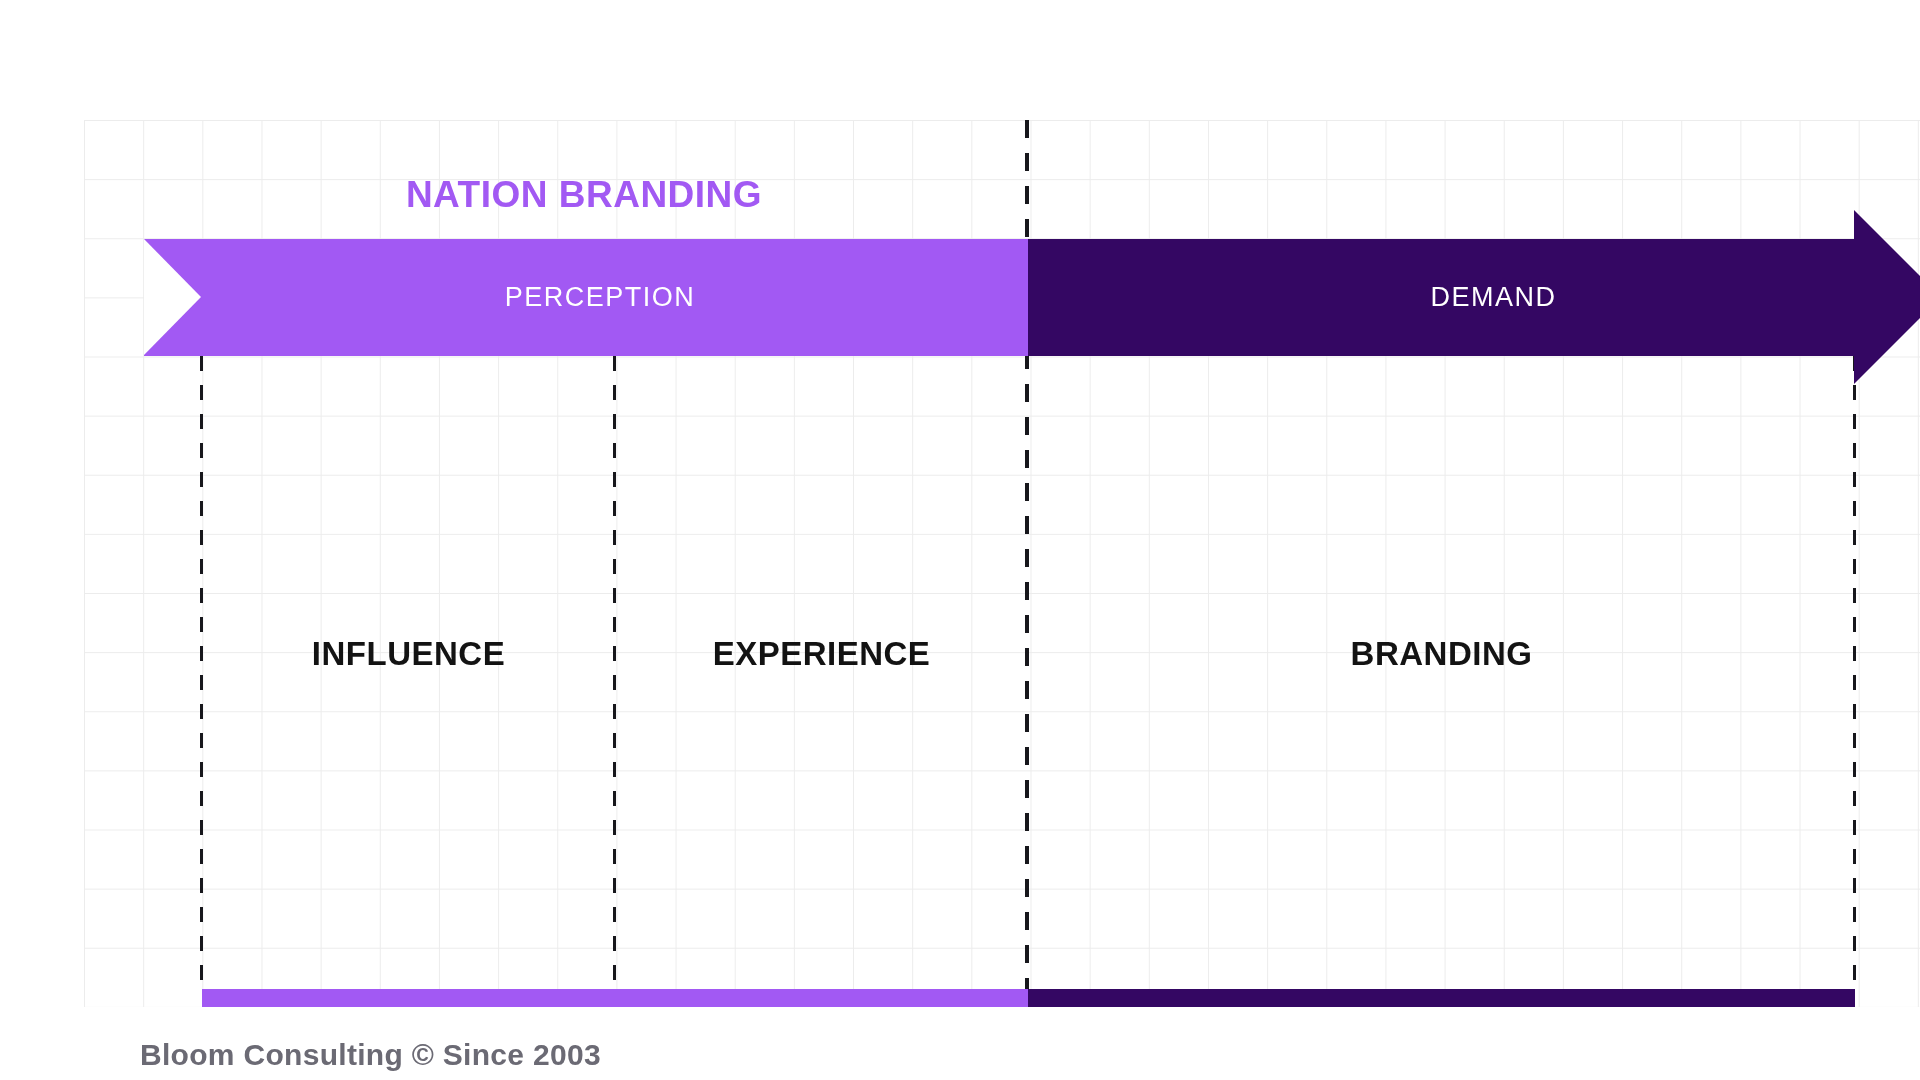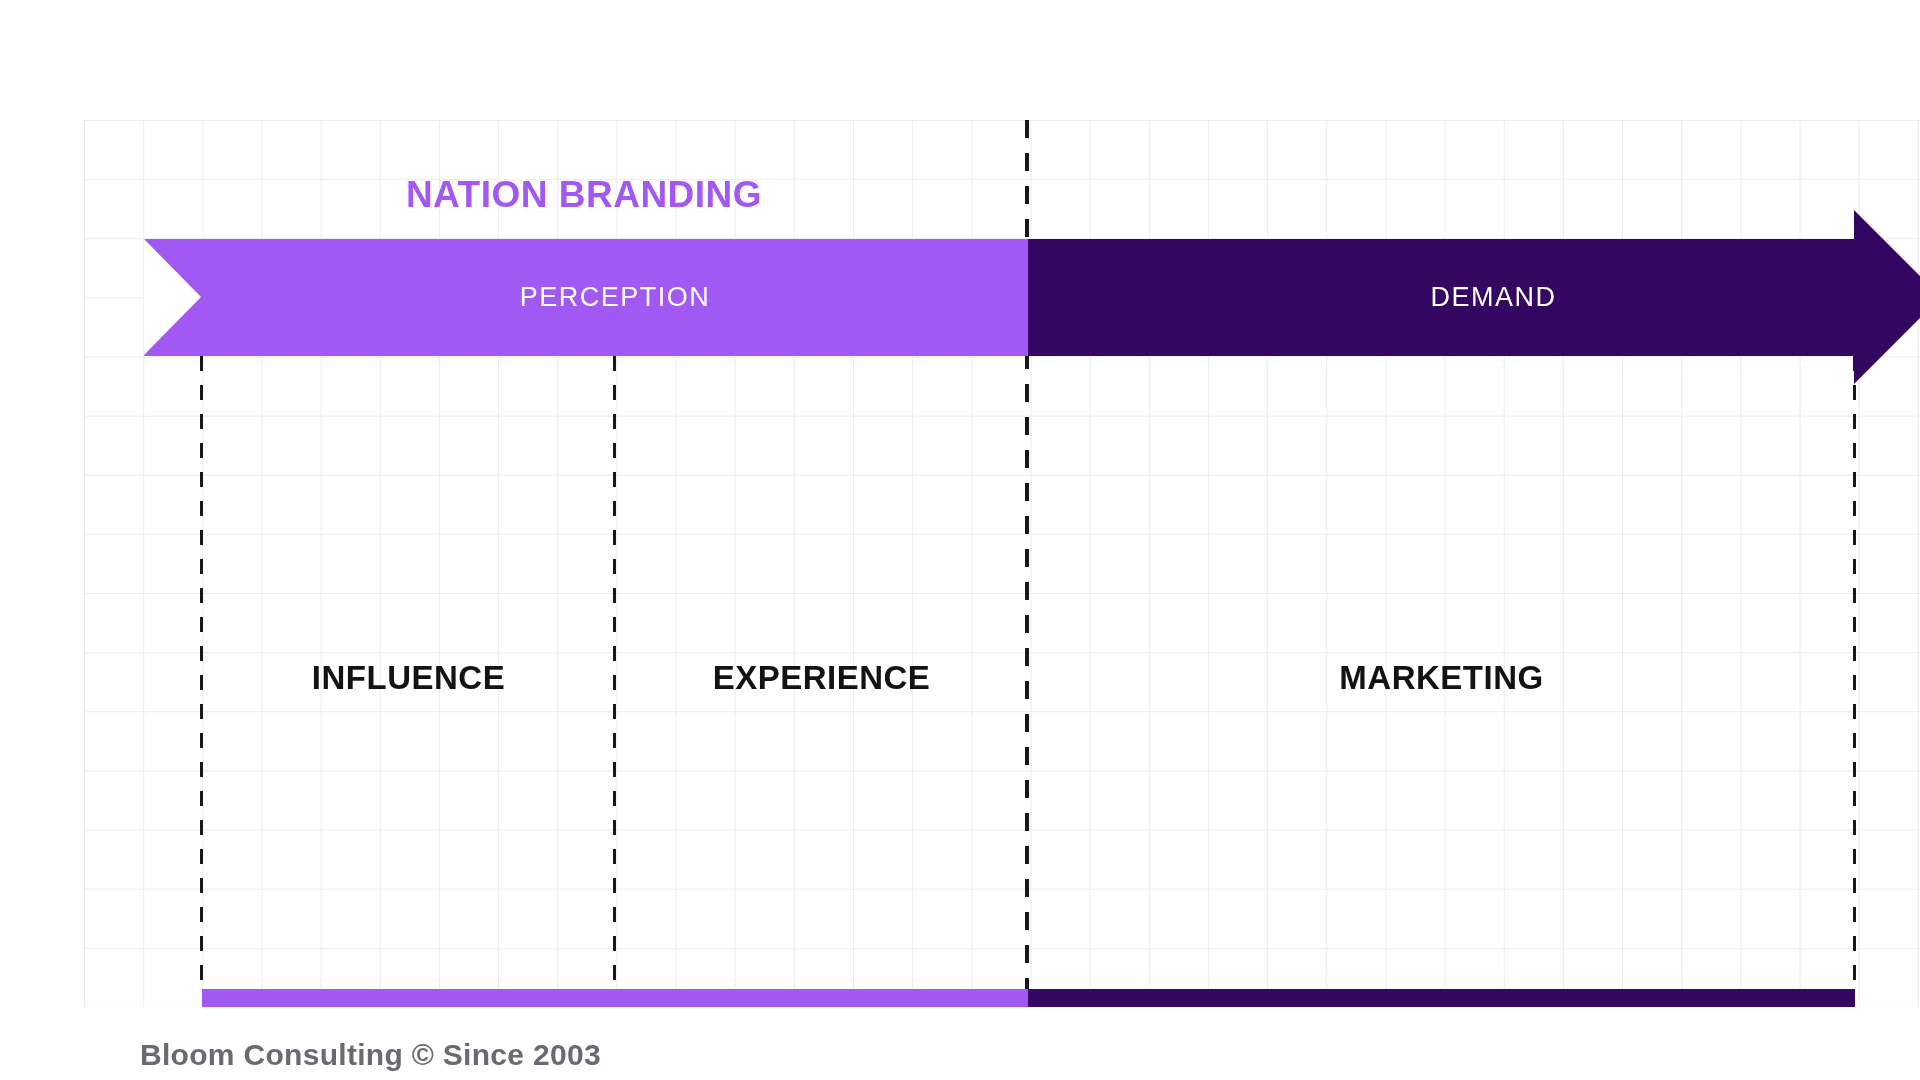--- a/index.html
+++ b/index.html
@@ -69,26 +69,26 @@
     border-top:87.5px solid transparent;
     border-bottom:87.5px solid transparent;
     border-left:87px solid var(--dark-purple);
   }
   .band-label{
     position:absolute;top:171px;height:117px;z-index:4;
     display:flex;align-items:center;justify-content:center;
     color:var(--arrow-text);font-size:27px;font-weight:400;letter-spacing:1.5px;
     white-space:nowrap;
   }
-  .band-label.perception{left:134px;width:826px;}
+  .band-label.perception{left:119px;width:826px;}
   .band-label.demand{left:1012px;width:827px;}
 
   
   .section-label{
-    position:absolute;top:586px;height:48px;z-index:4;
+    position:absolute;top:562px;height:48px;z-index:4;
     display:flex;align-items:center;justify-content:center;
     color:var(--label-color);font-size:33px;font-weight:600;letter-spacing:.5px;
     white-space:nowrap;
   }
   .section-label.influence{left:134px;width:413px;}
   .section-label.experience{left:547px;width:413px;}
   .section-label.promotion{left:960px;width:827px;}
 
   
   .bar{position:absolute;top:921px;height:18px;z-index:2;}
@@ -123,20 +123,20 @@
   <div class="arrowhead"></div>
 
   <div class="band-label perception">PERCEPTION</div>
 
   <div class="band-label demand">DEMAND</div>
 
   <div class="section-label influence">INFLUENCE</div>
 
   <div class="section-label experience">EXPERIENCE</div>
 
-  <div class="section-label promotion">MARKETING</div>
+  <div class="section-label promotion">BRANDING</div>
 
   <div class="bar left-half"></div>
   <div class="bar right-half"></div>
 
   <div class="footer">Bloom Consulting © Since 2003</div>
 
 </div>
 
 </body></html>

